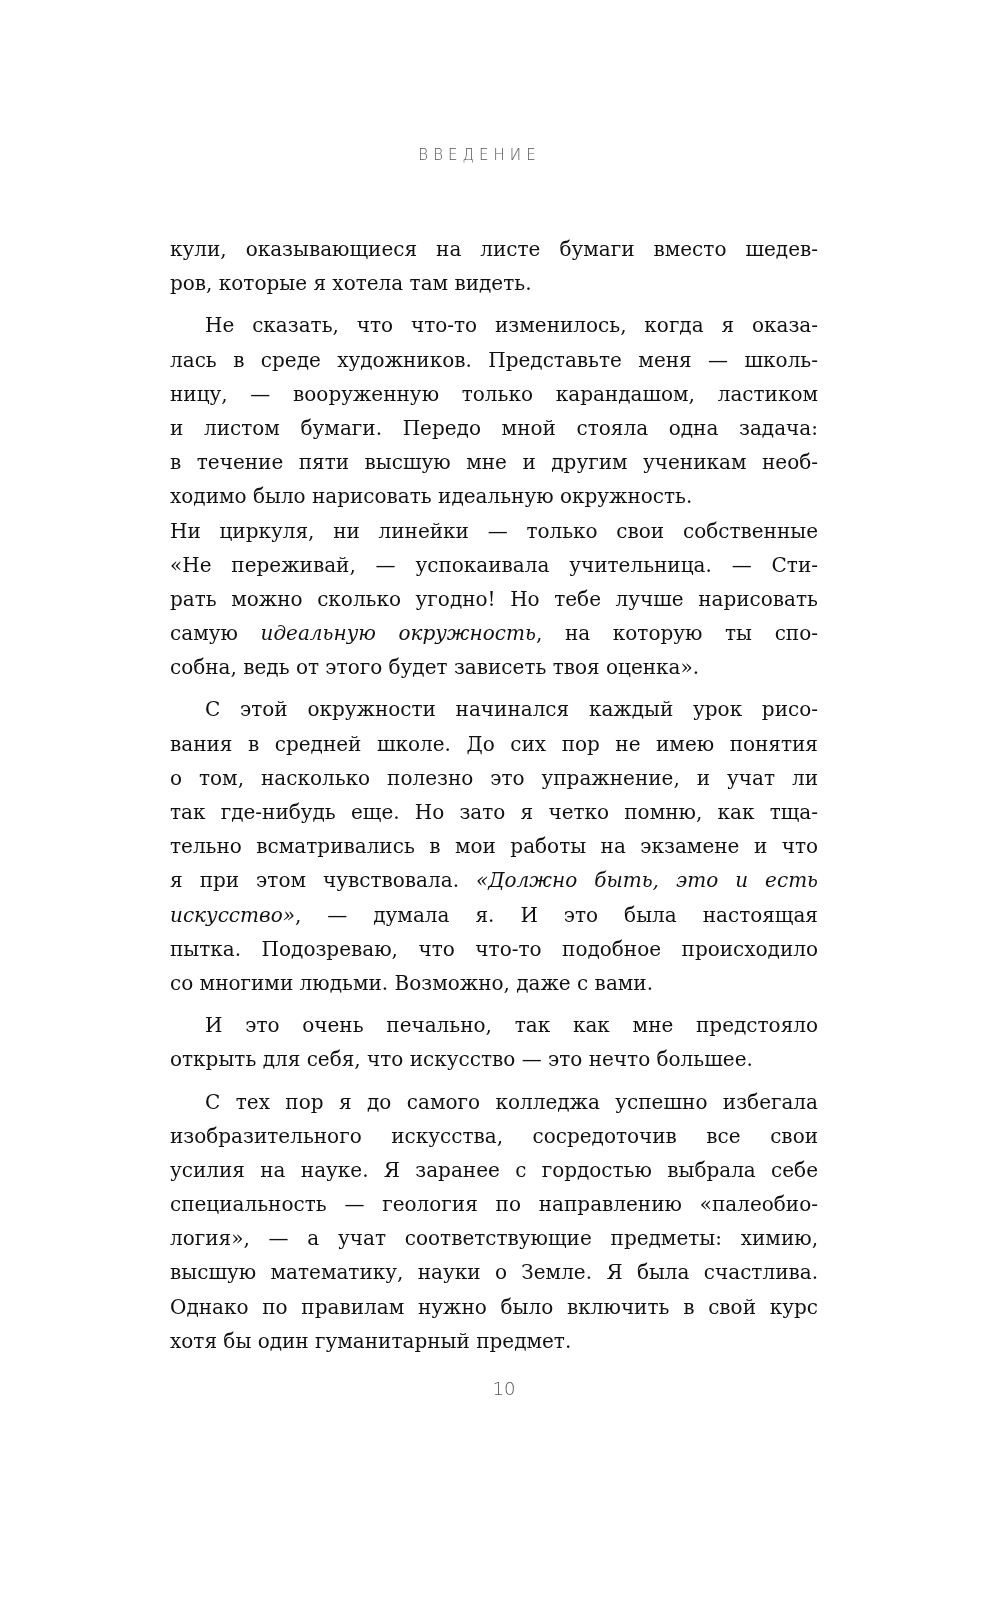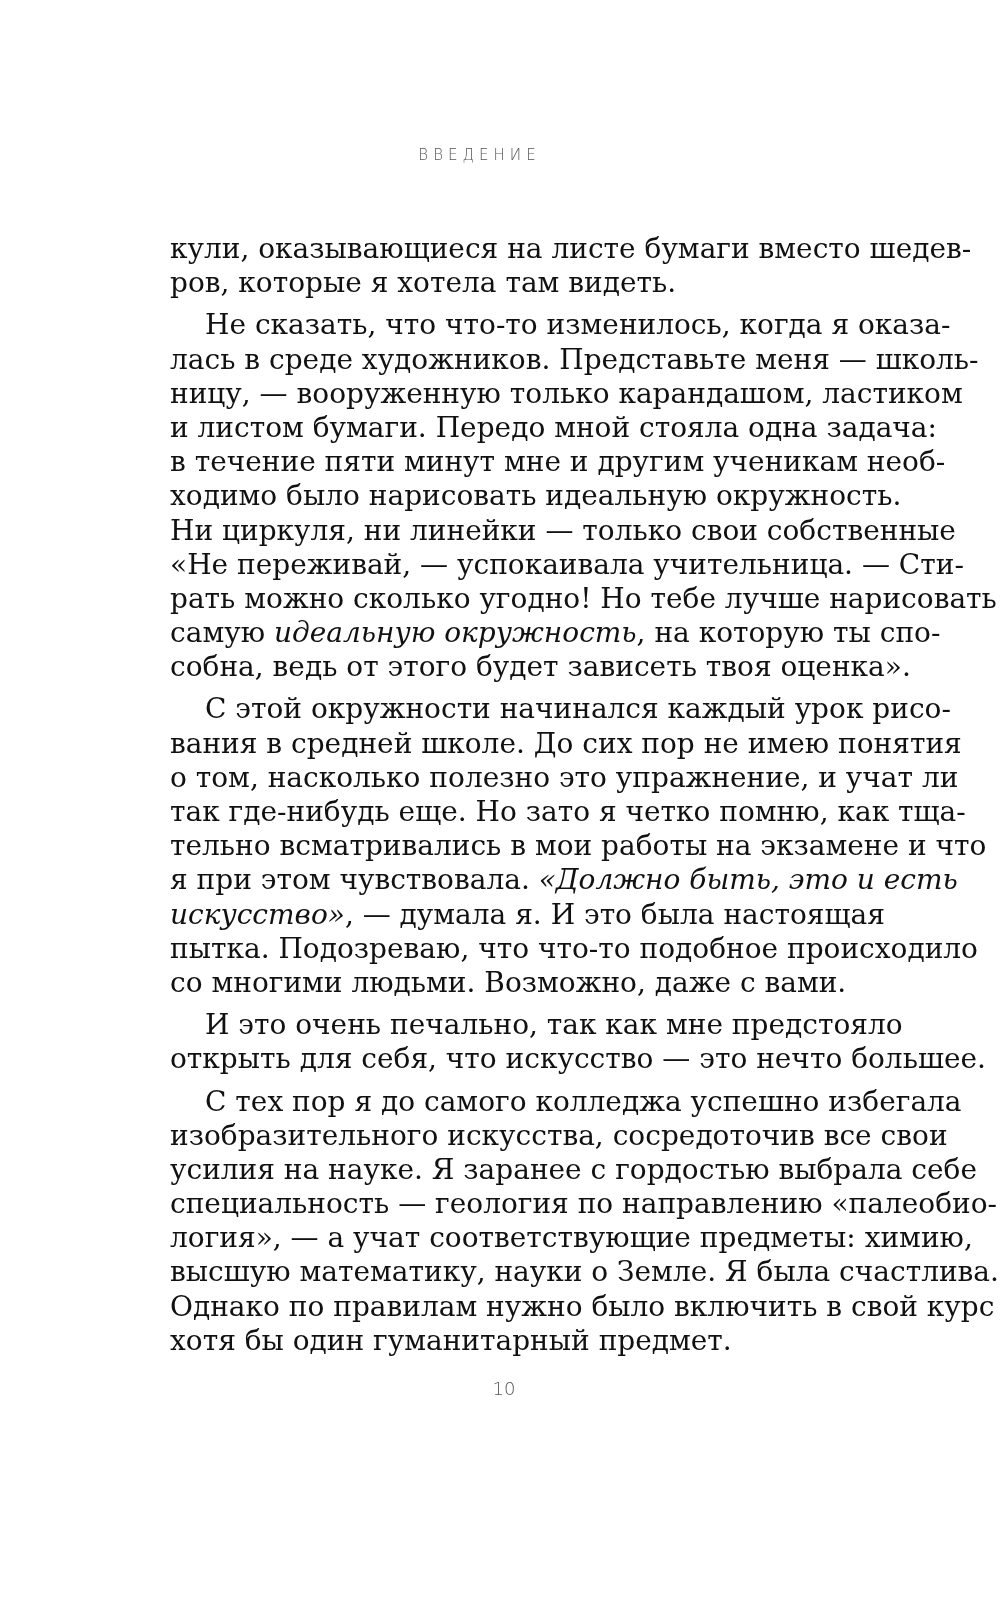--- a/index.html
+++ b/index.html
@@ -7,21 +7,21 @@
     .running-head {
       position: absolute; top: 146px; left: 0; width: 959px;
       text-align: center;
       font-family: "DejaVu Sans", sans-serif;
       font-size: 15px; letter-spacing: 5px; color: #555;
       font-weight: 300;
     }
     .text-block {
       position: absolute; top: 232px; left: 170px; width: 648px;
       font-family: "DejaVu Serif", serif;
-      font-size: 28px; line-height: 34.2px; color: #111;
+      font-size: 20px; line-height: 34.2px; color: #111;
     }
     .line { white-space: nowrap; height: 34.2px; }
     .line.just { text-align: justify; text-align-last: justify; }
     .line.indent { padding-left: 35px; margin-top: 8px; }
     .line em { font-style: italic; }
     .page-number {
       position: absolute; top: 1378px; left: 4px; width: 1000px; text-align: center;
       font-family: "DejaVu Sans", sans-serif; font-size: 18px; color: #555; font-weight: 300;
     }
   </style>
@@ -30,21 +30,21 @@
 
 <div class="running-head">ВВЕДЕНИЕ</div>
 
 <div class="text-block" id="text-block">
     <div class="line just">кули, оказывающиеся на листе бумаги вместо шедев-</div>
     <div class="line">ров, которые я хотела там видеть.</div>
     <div class="line just indent">Не сказать, что что-то изменилось, когда я оказа-</div>
     <div class="line just">лась в среде художников. Представьте меня — школь-</div>
     <div class="line just">ницу, — вооруженную только карандашом, ластиком</div>
     <div class="line just">и листом бумаги. Передо мной стояла одна задача:</div>
-    <div class="line just">в течение пяти минут мне и другим ученикам необ-</div>
+    <div class="line just">в течение пяти высшую мне и другим ученикам необ-</div>
     <div class="line">ходимо было нарисовать идеальную окружность.</div>
     <div class="line just">Ни циркуля, ни линейки — только свои собственные</div>
     <div class="line just">«Не переживай, — успокаивала учительница. — Сти-</div>
     <div class="line just">рать можно сколько угодно! Но тебе лучше нарисовать</div>
     <div class="line just">самую <em>идеальную окружность</em>, на которую ты спо-</div>
     <div class="line">собна, ведь от этого будет зависеть твоя оценка».</div>
     <div class="line just indent">С этой окружности начинался каждый урок рисо-</div>
     <div class="line just">вания в средней школе. До сих пор не имею понятия</div>
     <div class="line just">о том, насколько полезно это упражнение, и учат ли</div>
     <div class="line just">так где-нибудь еще. Но зато я четко помню, как тща-</div>

